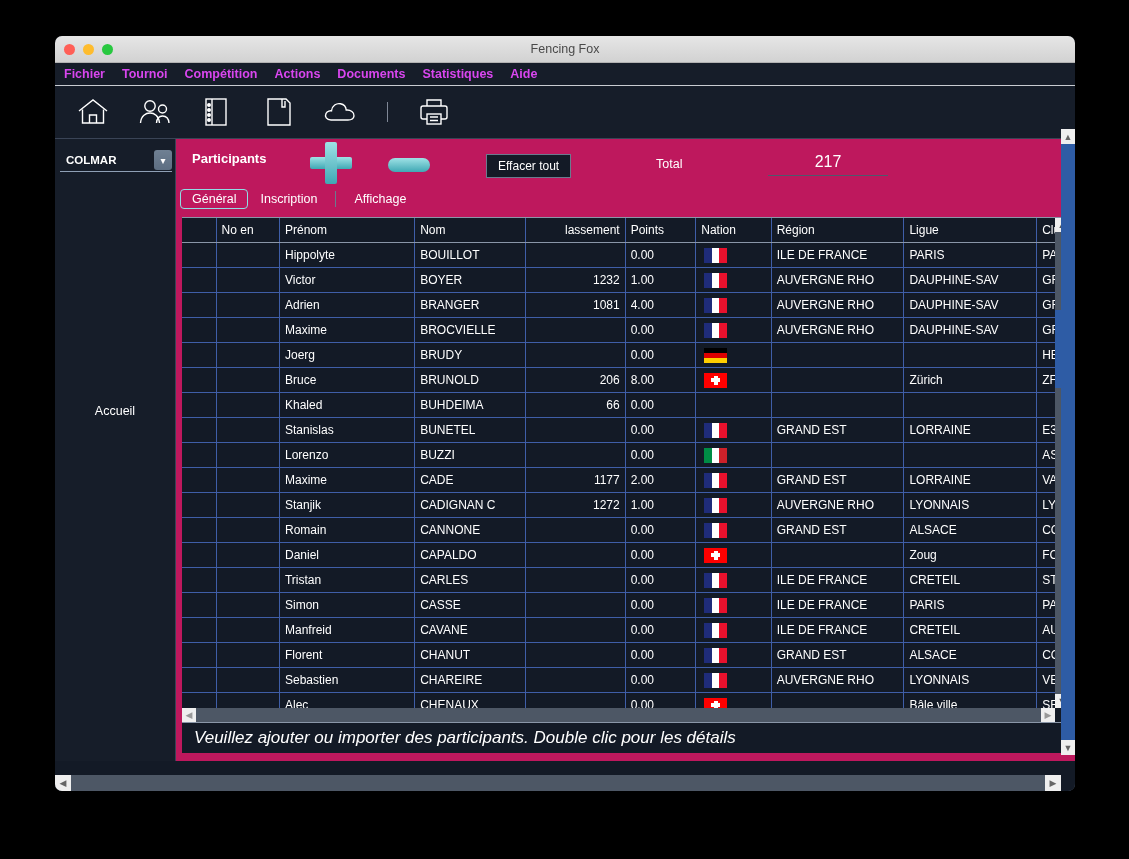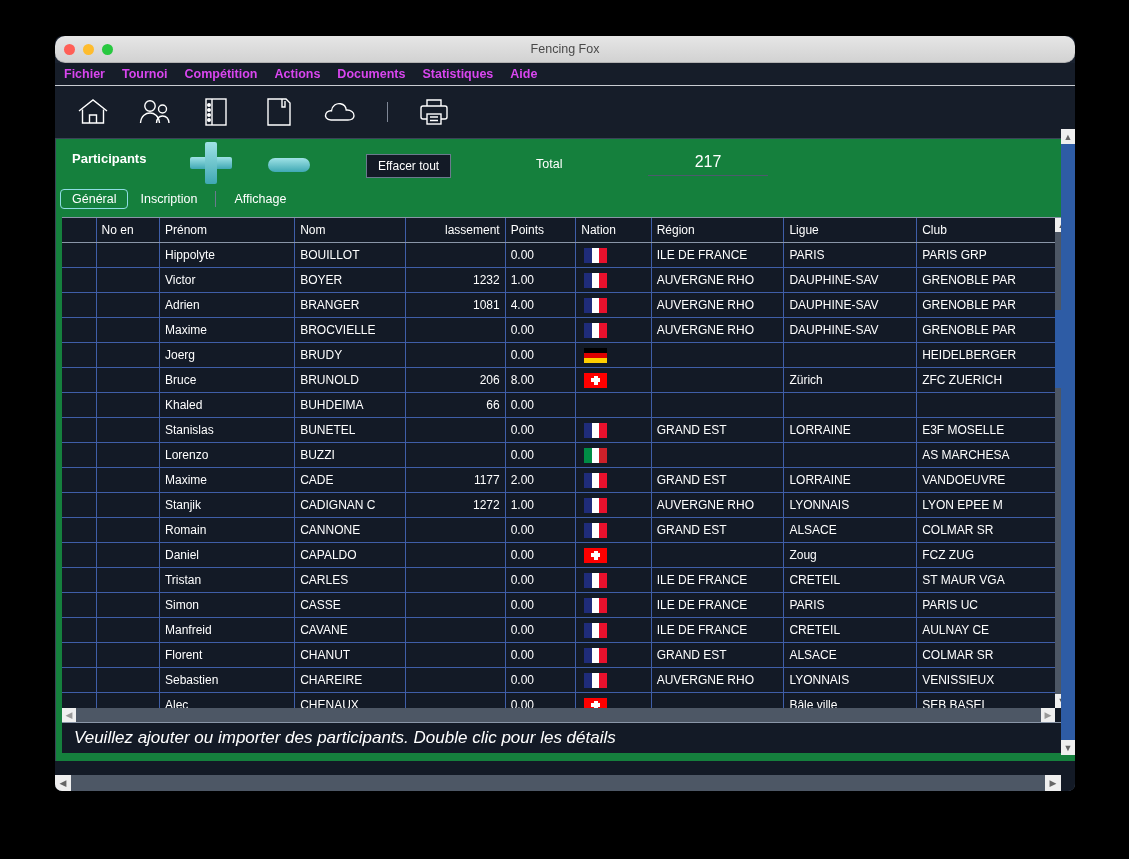--- a/index.html
+++ b/index.html
@@ -18,21 +18,20 @@
     background: #1a2230;
     border-radius: 7px;
     overflow: hidden;
     box-shadow: 0 2px 12px rgba(0,0,0,0.6);
   }
   .titlebar {
     height: 26px;
     background: linear-gradient(#e6e6e6, #d2d2d2);
     border-bottom: 1px solid #b2b2b2;
     position: relative;
-    border-radius: 10px;
   }
   .traffic { position: absolute; left: 9px; top: 8px; display: flex; gap: 8px; }
   .dot { width: 11px; height: 11px; border-radius: 50%; }
   .dot.red { background: #ff5f57; }
   .dot.yellow { background: #febc2e; }
   .dot.green { background: #28c840; }
   .wintitle {
     text-align: center; line-height: 26px;
     font-size: 12.5px; color: #4a4a4a;
   }
@@ -82,21 +81,21 @@
     border-radius: 3px;
     display: flex; align-items: center; justify-content: center;
     color: #fff; font-size: 10px;
   }
   .sidelabel {
     position: absolute; top: 265px; width: 100%;
     text-align: center; color: #fff; font-size: 12.5px;
   }
 
   
-  .panel { flex: 1; background: #15803d; border-left: 1px solid #3a4456; position: relative; }
+  .panel { flex: 1; background: #be185d; border-left: 1px solid #3a4456; position: relative; }
   .panelhead { height: 62px; position: relative; }
   .ptitle {
     position: absolute; left: 16px; top: 12px;
     color: #fff; font-size: 13px; font-weight: bold;
   }
   .plusbtn {
     position: absolute; left: 134px; top: 3px;
     width: 42px; height: 42px; cursor: pointer;
   }
   .plusbtn i { position: absolute; background: linear-gradient(#9fe2e6, #3fa8b4); border-radius:2px; display:block;}
@@ -284,20 +283,28 @@
           <path d="M4 9 H26 A2 2 0 0 1 28 11 V20 A2 2 0 0 1 26 22 H4 A2 2 0 0 1 2 20 V11 A2 2 0 0 1 4 9 Z"></path>
           <rect x="8" y="17" width="14" height="10" fill="#161d29"></rect>
           <line x1="11" y1="20" x2="19" y2="20"></line>
           <line x1="11" y1="23.5" x2="19" y2="23.5"></line>
         </svg>
       </div>
     </div>
 
     <div class="bodyrow">
 
+      <div class="sidebar">
+        <div class="combo">
+          <span class="cval">COLMAR</span>
+          <span class="carrow">▾</span>
+        </div>
+        <div class="sidelabel">Accueil</div>
+
+      </div>
 
       <div class="panel">
 
         <div class="panelhead">
           <div class="ptitle">Participants</div>
 
           <div class="plusbtn">
             <i class="h"></i>
               <i class="v"></i>
           </div>

